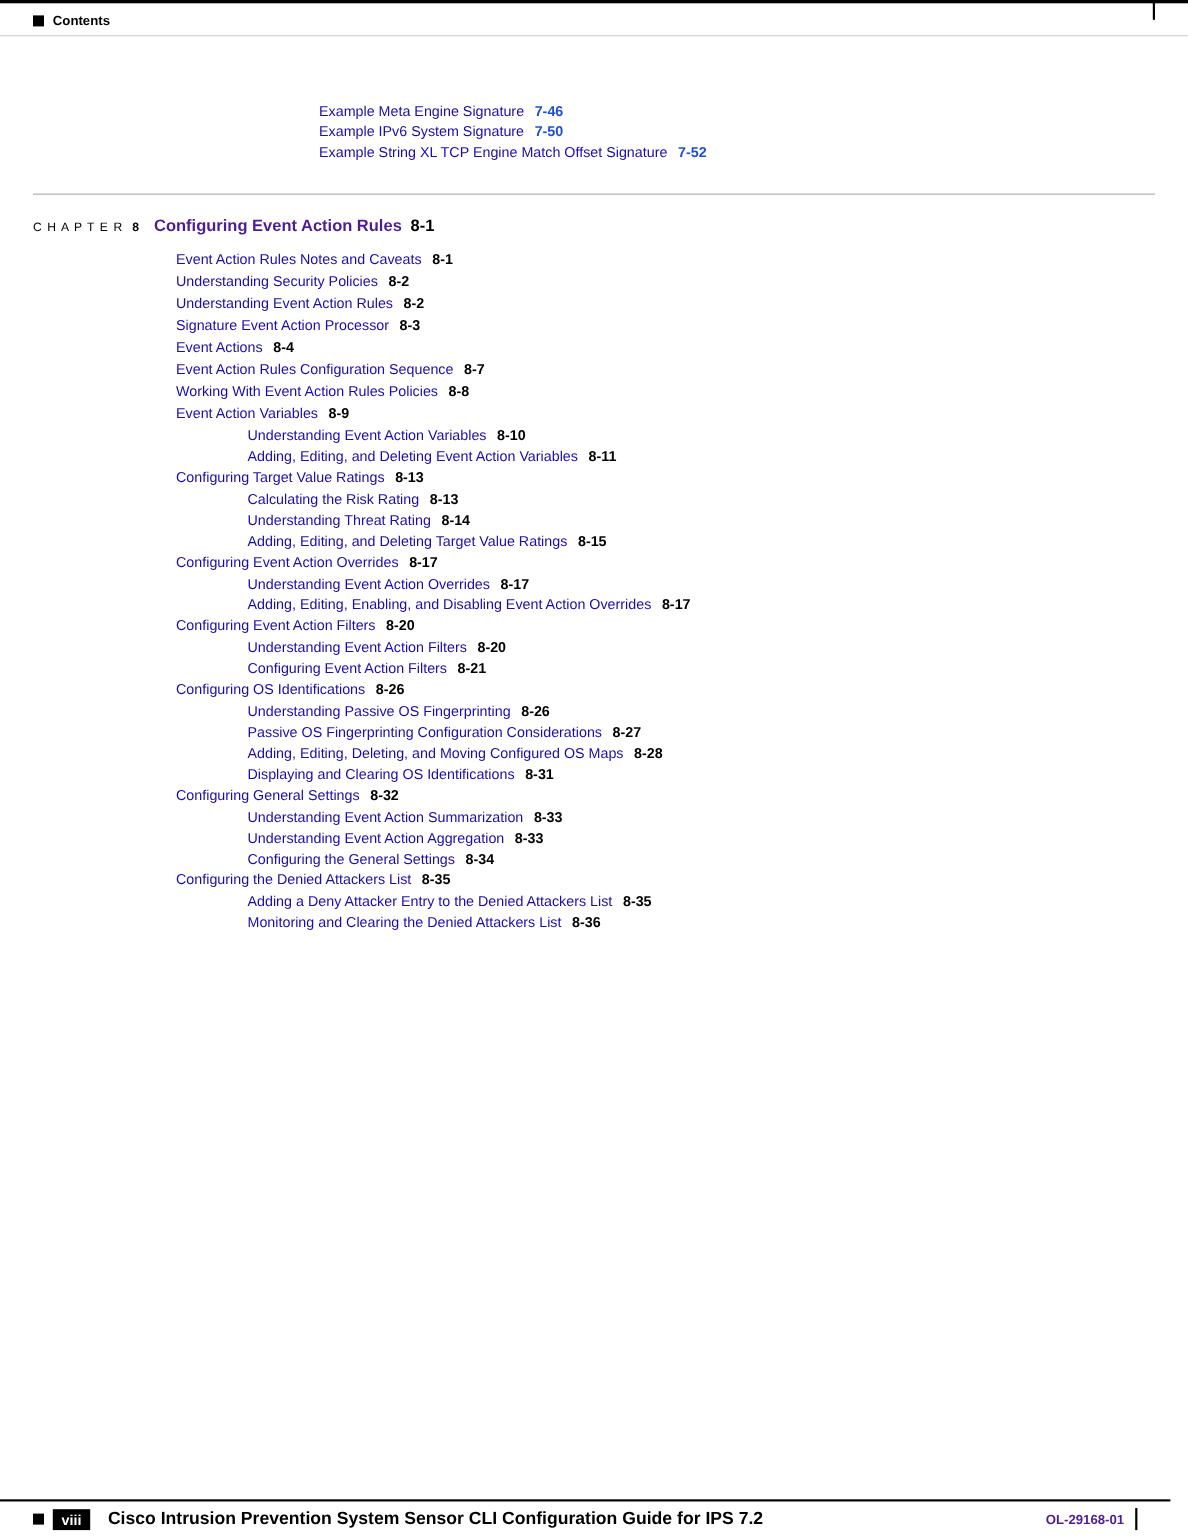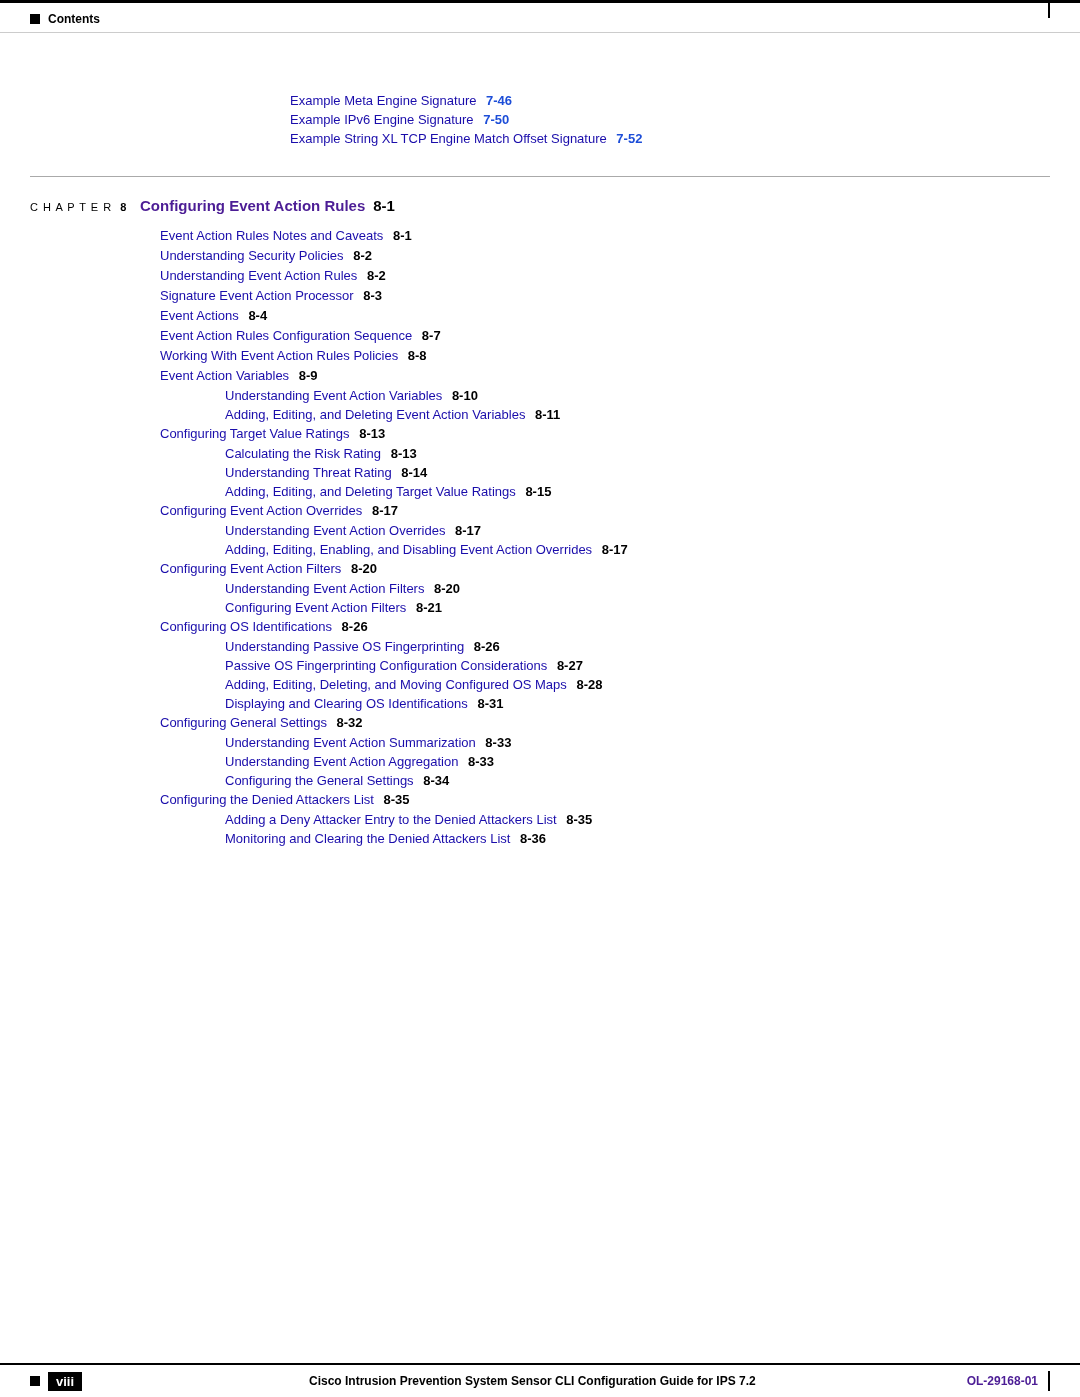--- a/index.html
+++ b/index.html
@@ -142,21 +142,21 @@
       text-align: right;
     }
     .l2 .title { color: #1a0dab; font-size: 13px; }
     .l2 .page-num { font-weight: bold; margin-left: 6px; color: #000; font-size: 13px; }
 
     
     .page-footer {
       position: absolute;
       bottom: 0;
       left: 0;
-      right: 0;
+      right: 16px;
       border-top: 2px solid #000;
       display: flex;
       align-items: center;
       padding: 6px 30px;
       background: #fff;
     }
     .footer-left-square {
       width: 10px;
       height: 10px;
       background: #000;
@@ -166,22 +166,22 @@
     .footer-page-num {
       background: #000;
       color: #fff;
       font-weight: bold;
       font-size: 13px;
       padding: 2px 8px;
       margin-right: 16px;
     }
     .footer-center {
       flex: 1;
-      text-align: center;
-      font-size: 12px;
+      text-align: left;
+      font-size: 16px;
       color: #000;
       font-weight: bold;
     }
     .footer-doc-num {
       font-size: 12px;
       font-weight: bold;
       color: #4c1d95;
     }
     .footer-right-border {
       width: 2px;
@@ -202,21 +202,21 @@
 </div>
 
 <div class="content">
 
   <div class="pre-chapter" id="pre-chapter-container">
       <div class="entry">
         <a class="title toc-link" href="#">Example Meta Engine Signature</a>
         <span class="page-num">&nbsp;7-46</span>
       </div>
       <div class="entry">
-        <a class="title toc-link" href="#">Example IPv6 Engine Signature</a>
+        <a class="title toc-link" href="#">Example IPv6 System Signature</a>
         <span class="page-num">&nbsp;7-50</span>
       </div>
       <div class="entry">
         <a class="title toc-link" href="#">Example String XL TCP Engine Match Offset Signature</a>
         <span class="page-num">&nbsp;7-52</span>
       </div>
     </div>
 
   <hr class="divider">
 

